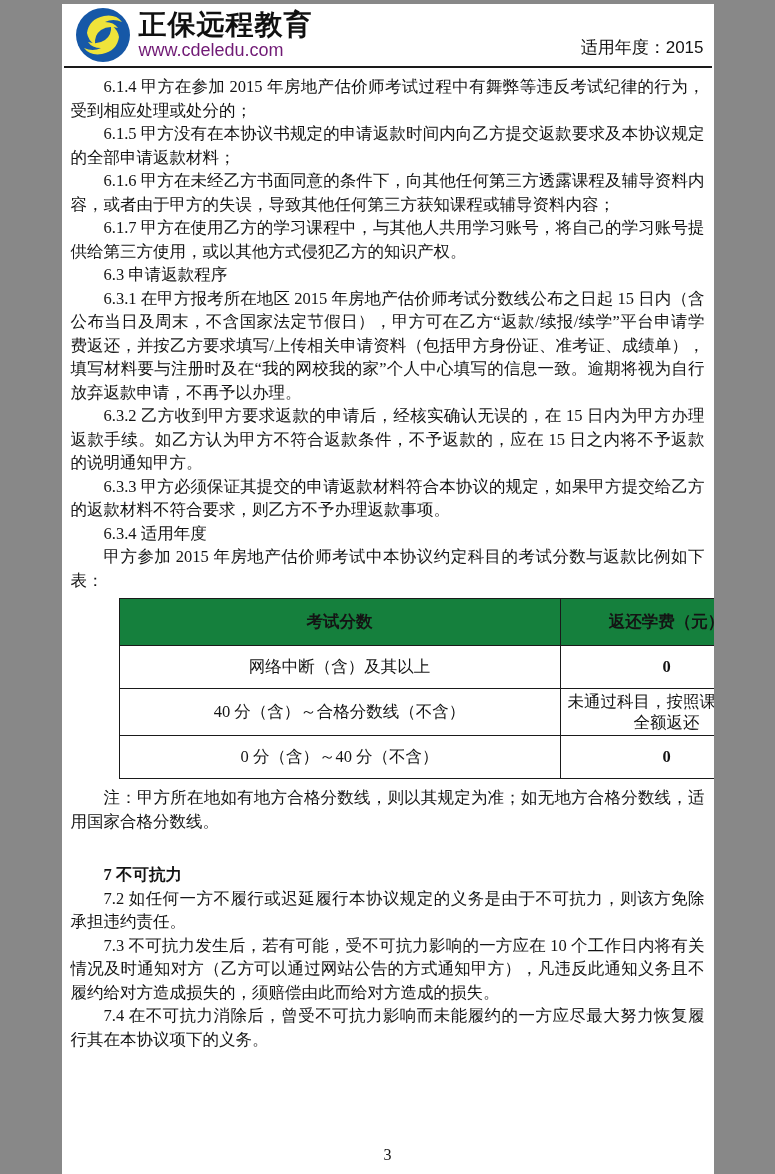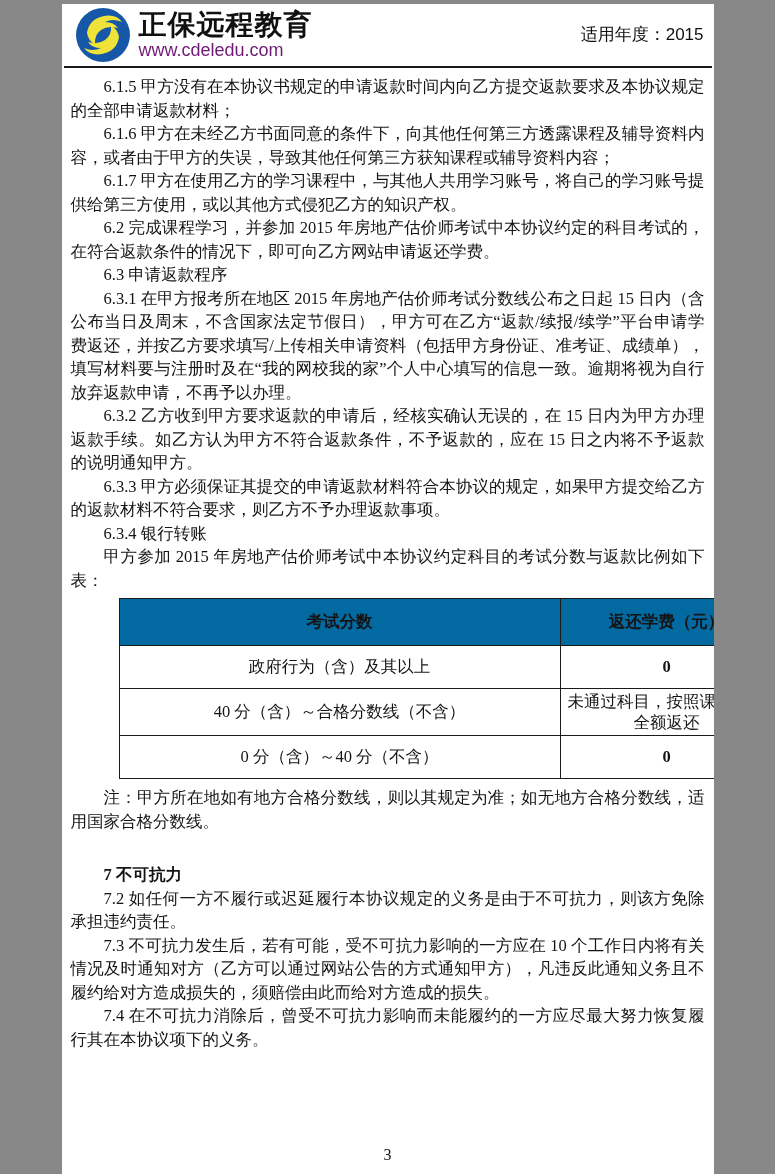--- a/index.html
+++ b/index.html
@@ -10,42 +10,42 @@
     color:#141414;
   }
   
   .header{position:relative;height:62px;}
   .brand{position:absolute;left:13px;top:3px;display:flex;align-items:center;}
   .logo{width:56px;height:56px;display:block;}
   .brand-text{margin-left:8px;font-family:"Liberation Sans","DejaVu Sans",sans-serif;}
   .brand-name{font-size:28px;font-weight:bold;letter-spacing:1px;line-height:30px;color:#101010;}
   .brand-url{font-size:18px;font-weight:normal;line-height:21px;color:#701a75;}
   .year-label{
-    position:absolute;right:10px;bottom:20px;
+    position:absolute;right:10px;bottom:7px;
     font-family:"Liberation Sans","DejaVu Sans",sans-serif;
     font-size:17px;font-weight:500;color:#101010;
   }
   .header-rule{border:none;border-top:2px solid #1a1a1a;margin:0 2px;}
   
   .body{padding:7px 9px 0 9px;font-size:16.5px;line-height:23.5px;text-align:justify;}
   p.para{margin:0;text-indent:33px;}
   p.para.bold-heading{font-weight:bold;}
   p.para.gap-top{margin-top:30px;}
   
   table.refund-table{
     border-collapse:collapse;margin:6px 0 7px 48px;width:654px;
     table-layout:fixed;text-align:center;
   }
   table.refund-table th,table.refund-table td{
     border:1.6px solid #1a1a1a;padding:0 4px;vertical-align:middle;
     font-size:16.5px;
   }
   table.refund-table col.c1{width:441px;}
   table.refund-table col.c2{width:213px;}
-  table.refund-table th{background:#0369a1;font-weight:bold;height:46px;}
+  table.refund-table th{background:#15803d;font-weight:bold;height:46px;}
   table.refund-table td{height:42px;}
   td.bold-val{font-weight:bold;}
   tr.tall td{height:46px;}
   .cell-line{line-height:21px;}
   .cell-line.bold{font-weight:normal;}
   
   .footer{position:absolute;bottom:14px;left:0;width:100%;text-align:center;
     font-size:16px;color:#141414;}
 </style>
 </head>
@@ -68,45 +68,45 @@
         <div class="brand-name">正保远程教育</div>
         <div class="brand-url">www.cdeledu.com</div>
       </div>
     </div>
     <div class="year-label">适用年度：2015</div>
   </div>
 
   <hr class="header-rule">
 
   <div class="body">
+    <p class="para">6.1.4 甲方在参加 2015 年房地产估价师考试过程中有舞弊等违反考试纪律的行为，受到相应处理或处分的；</p>
     <p class="para">6.1.5 甲方没有在本协议书规定的申请返款时间内向乙方提交返款要求及本协议规定的全部申请返款材料；</p>
     <p class="para">6.1.6 甲方在未经乙方书面同意的条件下，向其他任何第三方透露课程及辅导资料内容，或者由于甲方的失误，导致其他任何第三方获知课程或辅导资料内容；</p>
     <p class="para">6.1.7 甲方在使用乙方的学习课程中，与其他人共用学习账号，将自己的学习账号提供给第三方使用，或以其他方式侵犯乙方的知识产权。</p>
-    <p class="para">6.2 完成课程学习，并参加 2015 年房地产估价师考试中本协议约定的科目考试的，在符合返款条件的情况下，即可向乙方网站申请返还学费。</p>
     <p class="para">6.3 申请返款程序</p>
     <p class="para">6.3.1 在甲方报考所在地区 2015 年房地产估价师考试分数线公布之日起 15 日内（含公布当日及周末，不含国家法定节假日），甲方可在乙方“返款/续报/续学”平台申请学费返还，并按乙方要求填写/上传相关申请资料（包括甲方身份证、准考证、成绩单），填写材料要与注册时及在“我的网校我的家”个人中心填写的信息一致。逾期将视为自行放弃返款申请，不再予以办理。</p>
     <p class="para">6.3.2 乙方收到甲方要求返款的申请后，经核实确认无误的，在 15 日内为甲方办理返款手续。如乙方认为甲方不符合返款条件，不予返款的，应在 15 日之内将不予返款的说明通知甲方。</p>
     <p class="para">6.3.3 甲方必须保证其提交的申请返款材料符合本协议的规定，如果甲方提交给乙方的返款材料不符合要求，则乙方不予办理返款事项。</p>
-    <p class="para">6.3.4 银行转账</p>
+    <p class="para">6.3.4 适用年度</p>
     <p class="para">甲方参加 2015 年房地产估价师考试中本协议约定科目的考试分数与返款比例如下表：</p>
 
     <table class="refund-table">
       <colgroup>
           <col class="c1">
           <col class="c2">
         </colgroup>
       <thead>
         <tr>
           <th>考试分数</th>
           <th>返还学费（元）</th>
         </tr>
       </thead>
       <tbody>
         <tr>
-          <td>政府行为（含）及其以上</td>
+          <td>网络中断（含）及其以上</td>
           <td class="bold-val">0</td>
         </tr>
         <tr class="tall">
           <td>40 分（含）～合格分数线（不含）</td>
           <td>
             <div class="cell-line">未通过科目，按照课程定价</div>
             <div class="cell-line bold">全额返还</div>
           </td>
         </tr>
         <tr>

